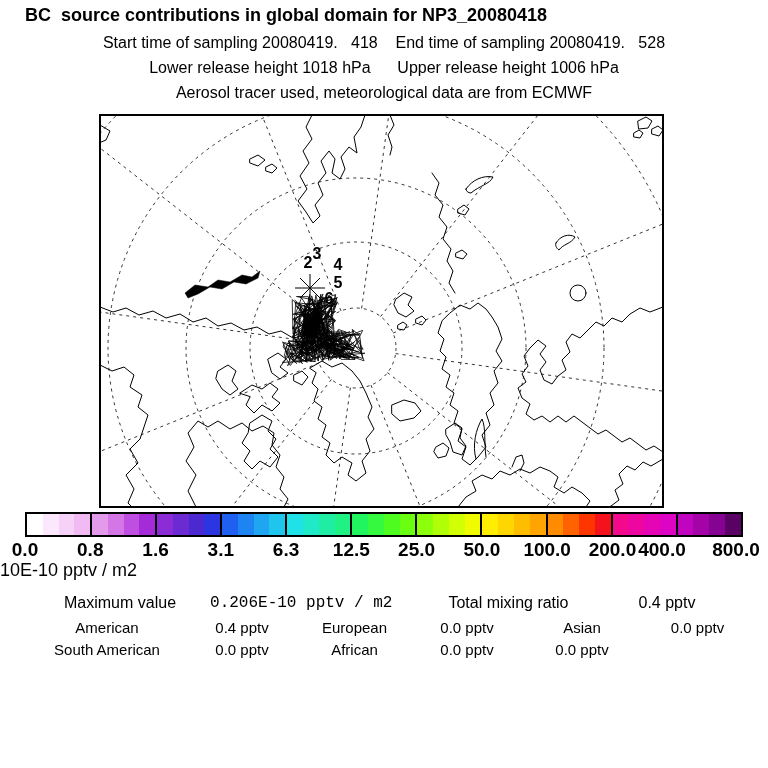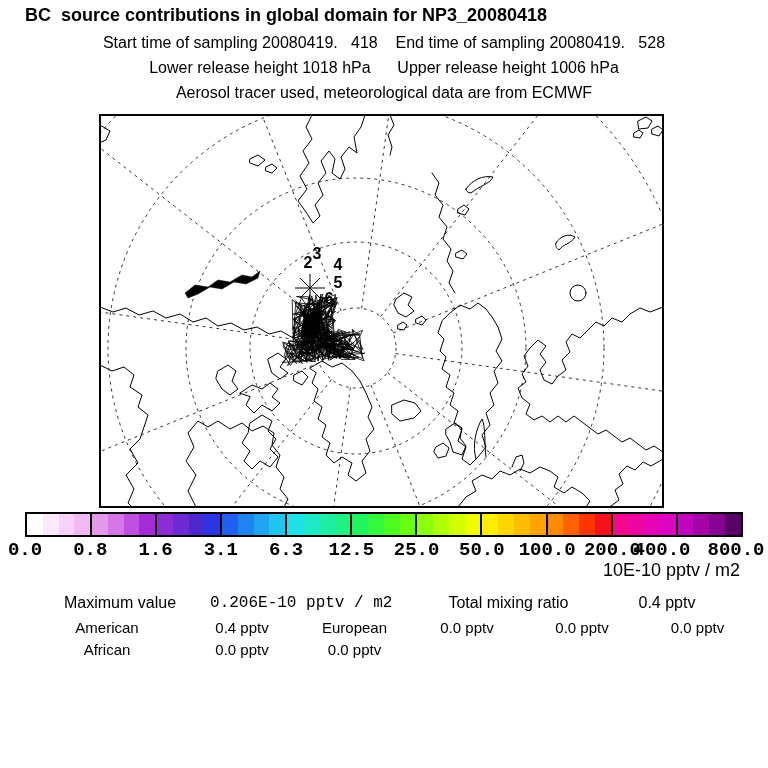--- a/index.html
+++ b/index.html
@@ -19,23 +19,23 @@
   .coast{fill:none;stroke:#000;stroke-width:1;stroke-linejoin:round;stroke-linecap:round;}
   .fill{fill:#000;stroke:#000;stroke-width:0.5;}
   .blob{fill:none;stroke:#000;stroke-width:0.8;stroke-linejoin:round;}
   #blobcore{fill:#000;stroke:#000;stroke-width:0.6;}
   .mk{font:bold 16px "Liberation Sans",sans-serif;text-anchor:middle;fill:#000;}
   .star line{stroke:#000;stroke-width:1;}
   #colorbar{left:25px;top:512px;width:718px;height:25px;border:2px solid #000;
     box-sizing:border-box;display:flex;}
   .cbcell{flex:1;}
   .cbcell.seg{border-left:2px solid #000;}
-  #cbticks{left:0;top:539px;width:768px;height:20px;font-family:Liberation Mono, monospace;}
+  #cbticks{left:0;top:539px;width:768px;height:20px;}
   #cbticks span{position:absolute;transform:translateX(-50%);font-size:19px;font-weight:bold;white-space:nowrap;}
-  #unitlabel{left:0;top:560px;width:740px;text-align:right;font-size:18px;}
+  #unitlabel{left:0;top:560px;width:740px;text-align:left;font-size:18px;}
   #maxline{left:64px;top:594px;font-size:16px;display:flex;white-space:pre;}
   #maxline .g1{margin-right:34px;} #maxline .g2{margin-right:56px;font-family:Liberation Mono, monospace;} #maxline .g3{margin-right:70px;}
   #regions{left:22px;top:617px;display:grid;font-size:15px;line-height:22px;
     grid-template-columns:170px 100px 125px 100px 130px 101px;}
   #regions div{text-align:center;white-space:nowrap;}
 </style>
 </head>
 <body>
 
 <div class="abs pre" id="title">BC  source contributions in global domain for NP3_20080418</div>
@@ -199,18 +199,20 @@
   <span class="g1">Maximum value</span>
   <span class="g2">0.206E-10 pptv / m2</span>
   <span class="g3">Total mixing ratio</span>
   <span>0.4 pptv</span>
 </div>
 <div class="abs" id="regions">
     <div>American</div>
     <div>0.4 pptv</div>
     <div>European</div>
     <div>0.0 pptv</div>
-    <div>0.0 pptv</div>
+    <div>Asian</div>
+    <div>0.0 pptv</div>
+    <div>South American</div>
     <div>0.0 pptv</div>
     <div>African</div>
     <div>0.0 pptv</div>
     <div>0.0 pptv</div>
   </div>
 
 </body></html>

